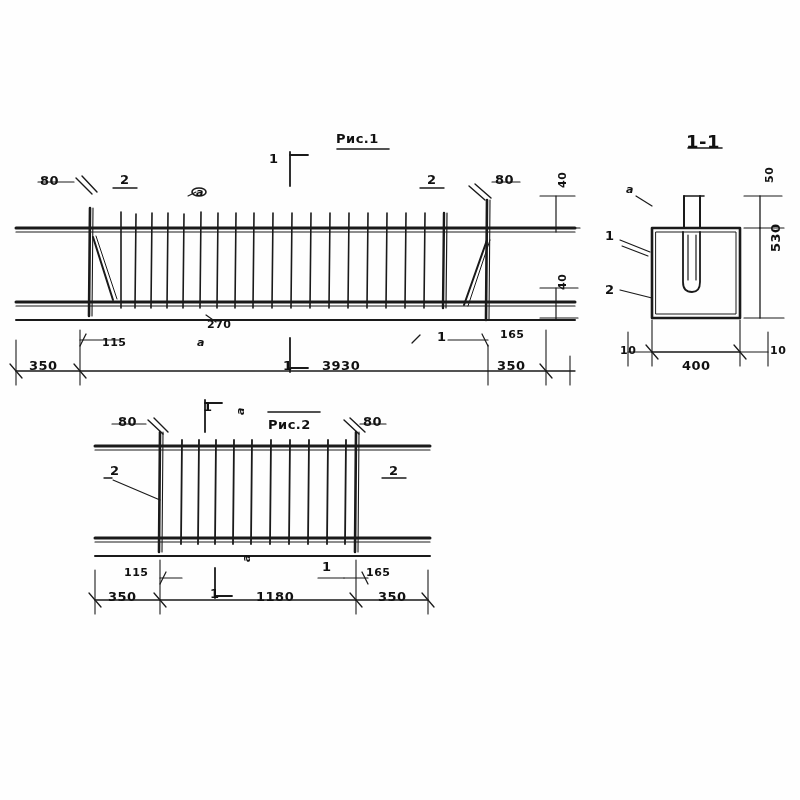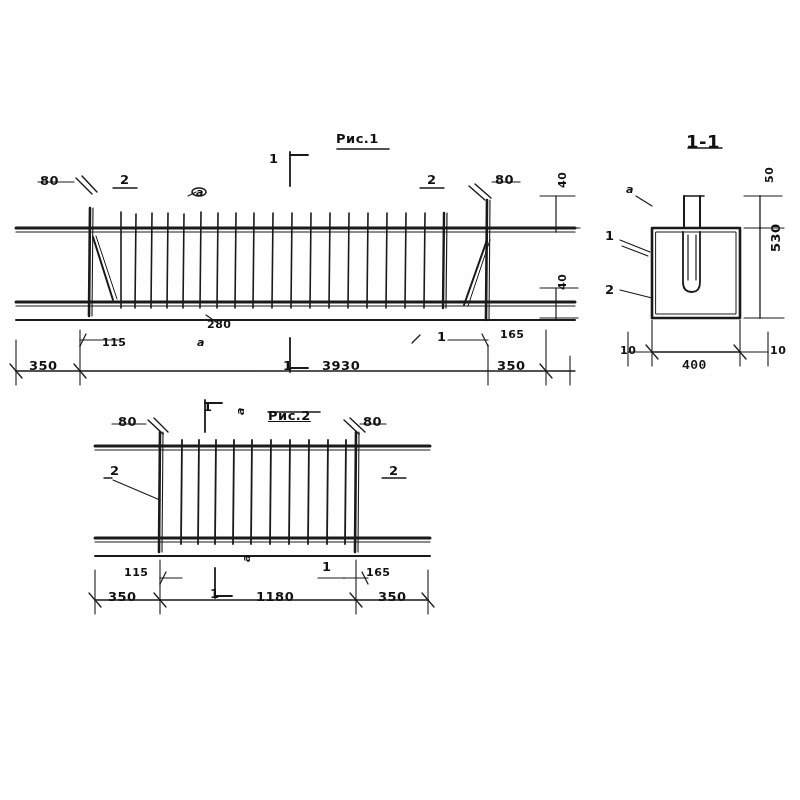--- a/index.html
+++ b/index.html
@@ -259,43 +259,43 @@
   <div class="lbl md" style="left:269px; top:151px;">1</div>
   <div class="lbl md" style="left:283px; top:358px;">1</div>
   <div class="lbl md" style="left:437px; top:329px;">1</div>
   <div class="lbl sm ital" style="left:196px; top:186px;">а</div>
   <div class="lbl sm ital" style="left:197px; top:336px;">а</div>
   <div class="lbl md" style="left:322px; top:358px;">3930</div>
   <div class="lbl md" style="left:29px; top:358px;">350</div>
   <div class="lbl md" style="left:497px; top:358px;">350</div>
   <div class="lbl sm" style="left:102px; top:336px;">115</div>
   <div class="lbl sm" style="left:500px; top:328px;">165</div>
-  <div class="lbl sm" style="left:207px; top:318px;">280</div>
+  <div class="lbl sm" style="left:207px; top:318px;">270</div>
   <div class="lbl sm rot" style="left:556px; top:188px;">40</div>
   <div class="lbl sm rot" style="left:556px; top:290px;">40</div>
 
-  <div class="lbl md" style="left:268px; top:408px;text-decoration:underline;">Рис.2</div>
+  <div class="lbl md" style="left:268px; top:417px;">Рис.2</div>
   <div class="lbl md" style="left:118px; top:414px;">80</div>
   <div class="lbl md" style="left:363px; top:414px;">80</div>
   <div class="lbl md" style="left:110px; top:463px;">2</div>
   <div class="lbl md" style="left:389px; top:463px;">2</div>
   <div class="lbl md" style="left:203px; top:399px;">1</div>
   <div class="lbl md" style="left:210px; top:586px;">1</div>
   <div class="lbl md" style="left:322px; top:559px;">1</div>
   <div class="lbl sm ital rot" style="left:234px; top:415px;">а</div>
   <div class="lbl sm ital rot" style="left:240px; top:562px;">а</div>
   <div class="lbl md" style="left:256px; top:589px;">1180</div>
   <div class="lbl md" style="left:108px; top:589px;">350</div>
   <div class="lbl md" style="left:378px; top:589px;">350</div>
   <div class="lbl sm" style="left:124px; top:566px;">115</div>
   <div class="lbl sm" style="left:366px; top:566px;">165</div>
 
   <div class="lbl lg" style="left:686px; top:131px;">1-1</div>
   <div class="lbl sm ital" style="left:626px; top:183px;">а</div>
   <div class="lbl md" style="left:605px; top:228px;">1</div>
   <div class="lbl md" style="left:605px; top:282px;">2</div>
-  <div class="lbl md" style="left:682px; top:358px;font-family:Liberation Mono, monospace;">400</div>
+  <div class="lbl md" style="left:682px; top:358px;">400</div>
   <div class="lbl sm" style="left:620px; top:344px;">10</div>
   <div class="lbl sm" style="left:770px; top:344px;">10</div>
   <div class="lbl md rot" style="left:768px; top:252px;">530</div>
   <div class="lbl sm rot" style="left:763px; top:183px;">50</div>
 
 </div>
 
 </body></html>

